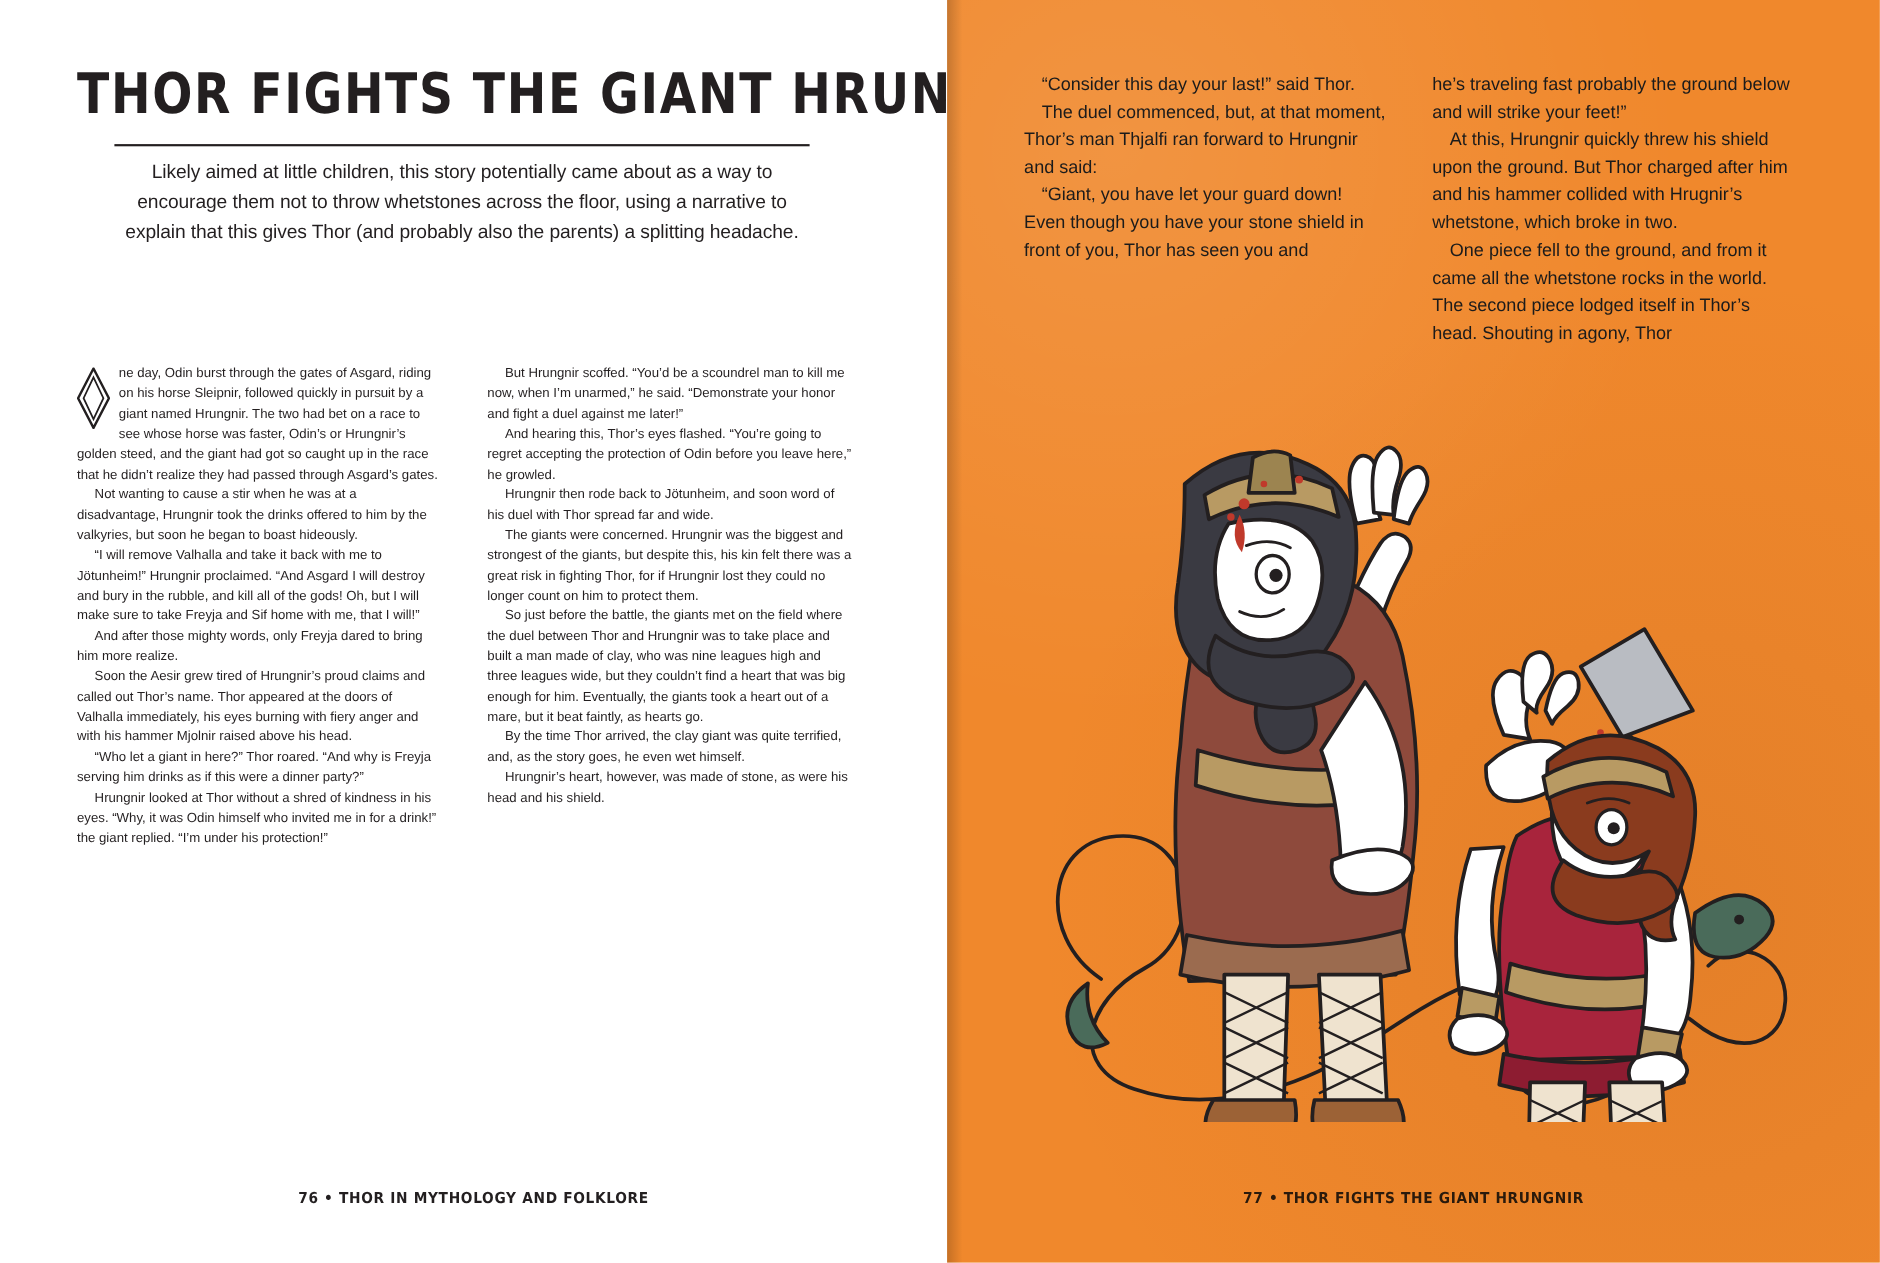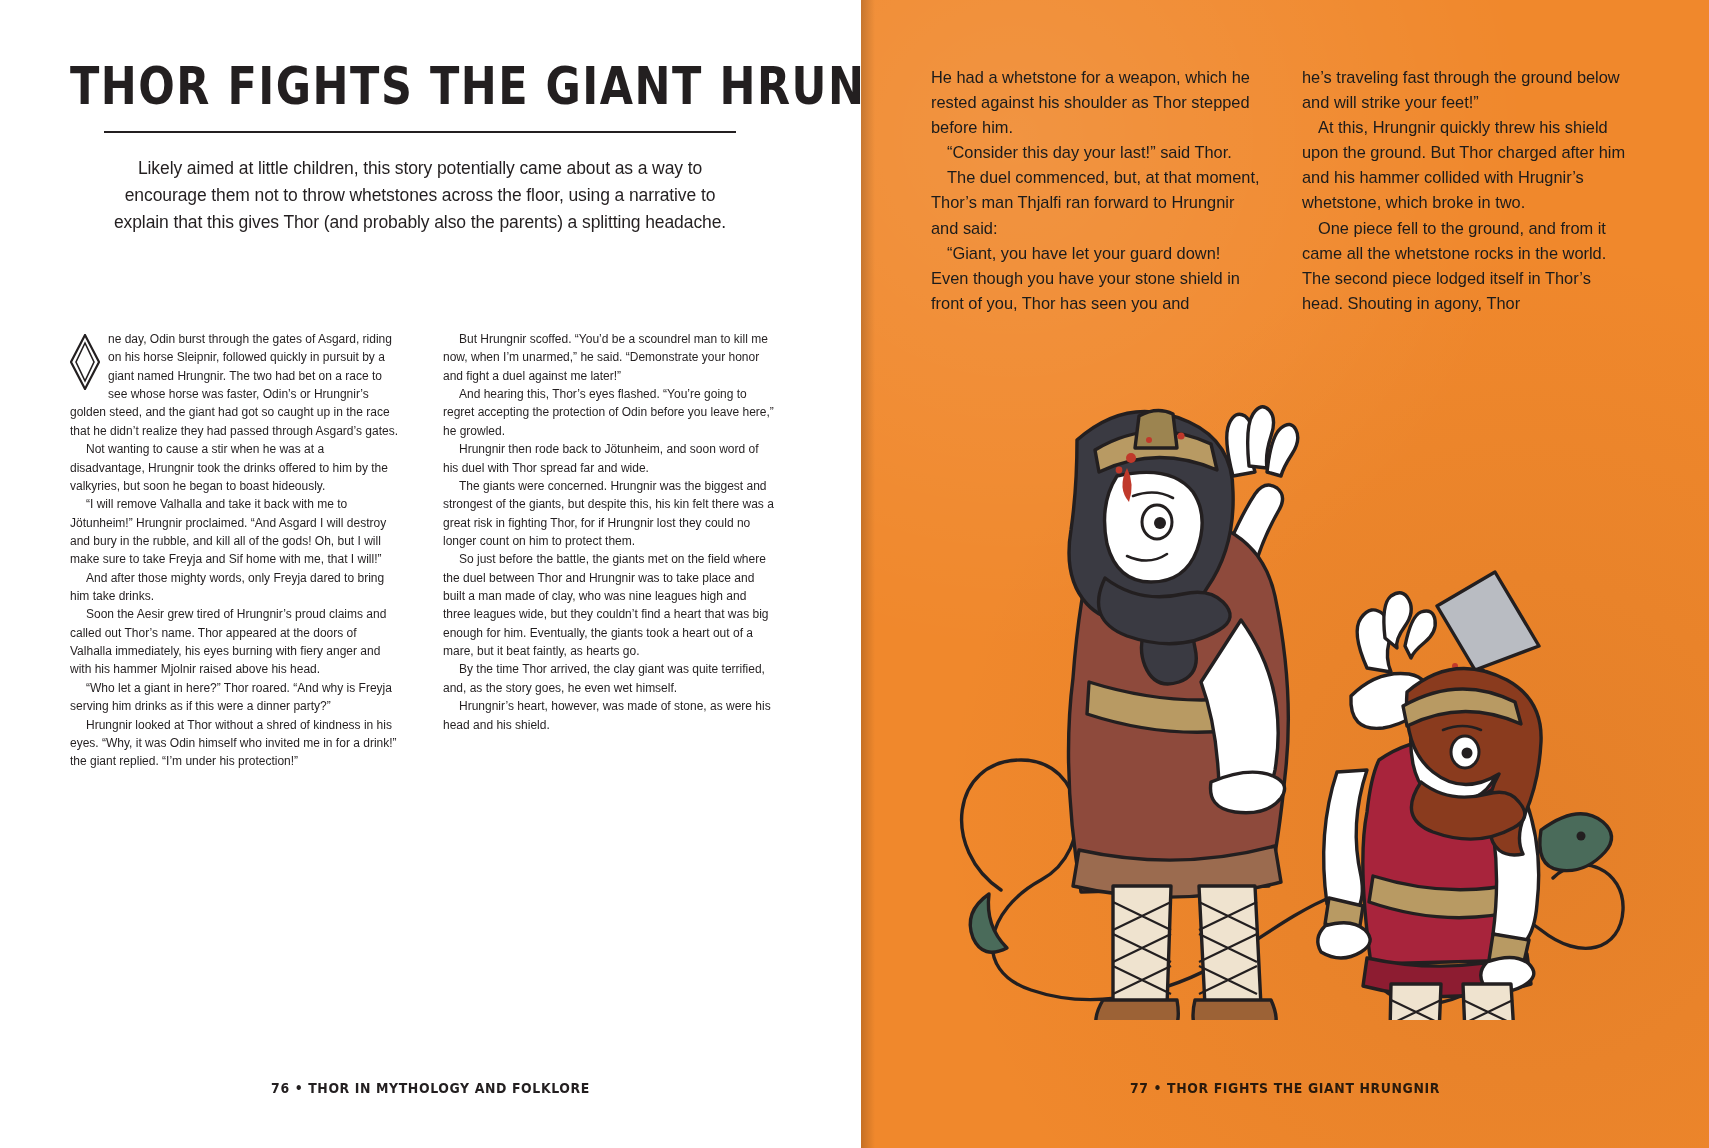--- a/index.html
+++ b/index.html
@@ -46,21 +46,21 @@
     transform-origin: center top;
     white-space: nowrap;
   }
   .title-rule {
     margin: 26px auto 0 auto;
     width: 632px;
     height: 1.5px;
     background: #231f20;
   }
   .standfirst {
-    margin: 22px auto 0 auto;
+    margin: 10px auto 0 auto;
     width: 625px;
     text-align: center;
     font-size: 17.5px;
     line-height: 1.55;
     color: #231f20;
     font-family: "Liberation Sans", sans-serif;
     letter-spacing: -0.1px;
   }
 
   .columns {
@@ -202,21 +202,21 @@
           <span class="dropcap">
             <svg viewBox="0 0 30 56" width="30" height="56" aria-hidden="true">
               <polygon points="15,1 29,28 15,55 1,28" fill="none" stroke="#231f20" stroke-width="2.2"></polygon>
               <polygon points="15,9 24,28 15,47 6,28" fill="none" stroke="#231f20" stroke-width="1.6"></polygon>
             </svg>
           </span>
           <p class="first">ne day, Odin burst through the gates of Asgard, riding on his horse Sleipnir, followed quickly in pursuit by a giant named Hrungnir. The two had bet on a race to see whose horse was faster, Odin’s or Hrungnir’s golden steed, and the giant had got so caught up in the race that he didn’t realize they had passed through Asgard’s gates.</p>
         </div>
         <p>Not wanting to cause a stir when he was at a disadvantage, Hrungnir took the drinks offered to him by the valkyries, but soon he began to boast hideously.</p>
         <p>“I will remove Valhalla and take it back with me to Jötunheim!” Hrungnir proclaimed. “And Asgard I will destroy and bury in the rubble, and kill all of the gods! Oh, but I will make sure to take Freyja and Sif home with me, that I will!”</p>
-        <p>And after those mighty words, only Freyja dared to bring him take drinks.</p>
+        <p>And after those mighty words, only Freyja dared to bring him more realize.</p>
         <p>Soon the Aesir grew tired of Hrungnir’s proud claims and called out Thor’s name. Thor appeared at the doors of Valhalla immediately, his eyes burning with fiery anger and with his hammer Mjolnir raised above his head.</p>
         <p>“Who let a giant in here?” Thor roared. “And why is Freyja serving him drinks as if this were a dinner party?”</p>
         <p>Hrungnir looked at Thor without a shred of kindness in his eyes. “Why, it was Odin himself who invited me in for a drink!” the giant replied. “I’m under his protection!”</p>
       </div>
       <div class="col">
         <p>But Hrungnir scoffed. “You’d be a scoundrel man to kill me now, when I’m unarmed,” he said. “Demonstrate your honor and fight a duel against me later!”</p>
         <p>And hearing this, Thor’s eyes flashed. “You’re going to regret accepting the protection of Odin before you leave here,” he growled.</p>
         <p>Hrungnir then rode back to Jötunheim, and soon word of his duel with Thor spread far and wide.</p>
         <p>The giants were concerned. Hrungnir was the biggest and strongest of the giants, but despite this, his kin felt there was a great risk in fighting Thor, for if Hrungnir lost they could no longer count on him to protect them.</p>
         <p>So just before the battle, the giants met on the field where the duel between Thor and Hrungnir was to take place and built a man made of clay, who was nine leagues high and three leagues wide, but they couldn’t find a heart that was big enough for him. Eventually, the giants took a heart out of a mare, but it beat faintly, as hearts go.</p>
@@ -225,27 +225,26 @@
       </div>
     </div>
 
     <div class="folio">76 • THOR IN MYTHOLOGY AND FOLKLORE</div>
   </div>
 
   <div class="page-right">
 
     <div class="right-columns">
       <div class="rcol">
-        <p class="noindent">He had a whetstone for a weapon, which he rested against his shoulder as Thor stepped before him.</p>
         <p>“Consider this day your last!” said Thor.</p>
         <p>The duel commenced, but, at that moment, Thor’s man Thjalfi ran forward to Hrungnir and said:</p>
         <p>“Giant, you have let your guard down! Even though you have your stone shield in front of you, Thor has seen you and</p>
       </div>
       <div class="rcol">
-        <p class="noindent">he’s traveling fast through the ground below and will strike your feet!”</p>
+        <p class="noindent">he’s traveling fast probably the ground below and will strike your feet!”</p>
         <p>At this, Hrungnir quickly threw his shield upon the ground. But Thor charged after him and his hammer collided with Hrugnir’s whetstone, which broke in two.</p>
         <p>One piece fell to the ground, and from it came all the whetstone rocks in the world. The second piece lodged itself in Thor’s head. Shouting in agony, Thor</p>
       </div>
     </div>
 
     <div class="illustration">
       <svg viewBox="0 0 810 730" aria-hidden="true">
         <defs>
           <style>
             .ink { stroke:#231f20; stroke-width:3.4; stroke-linejoin:round; stroke-linecap:round; }

